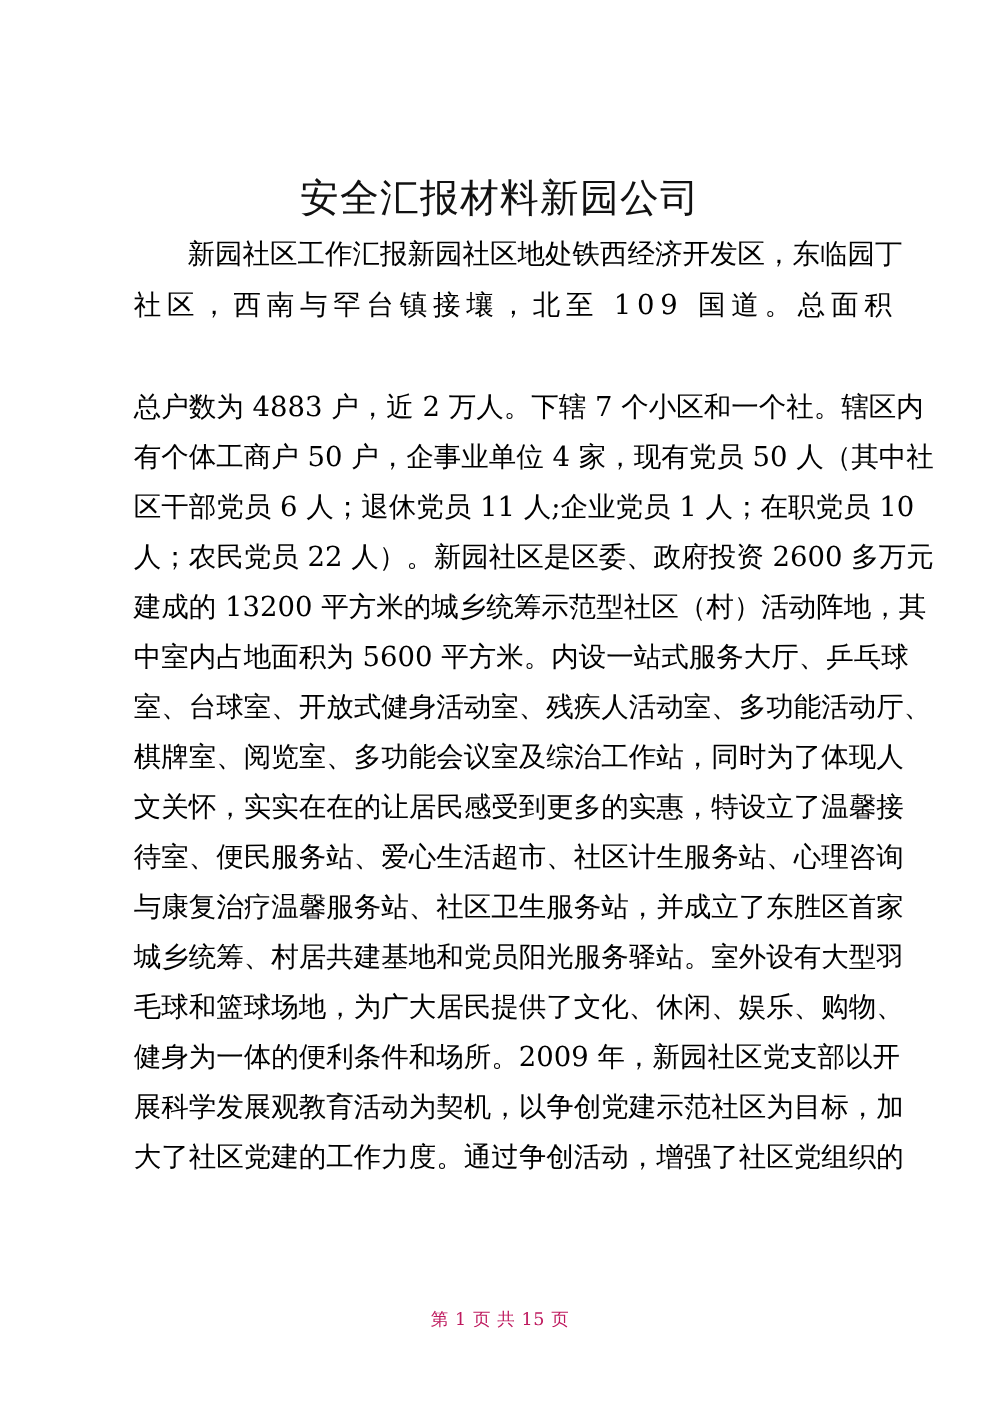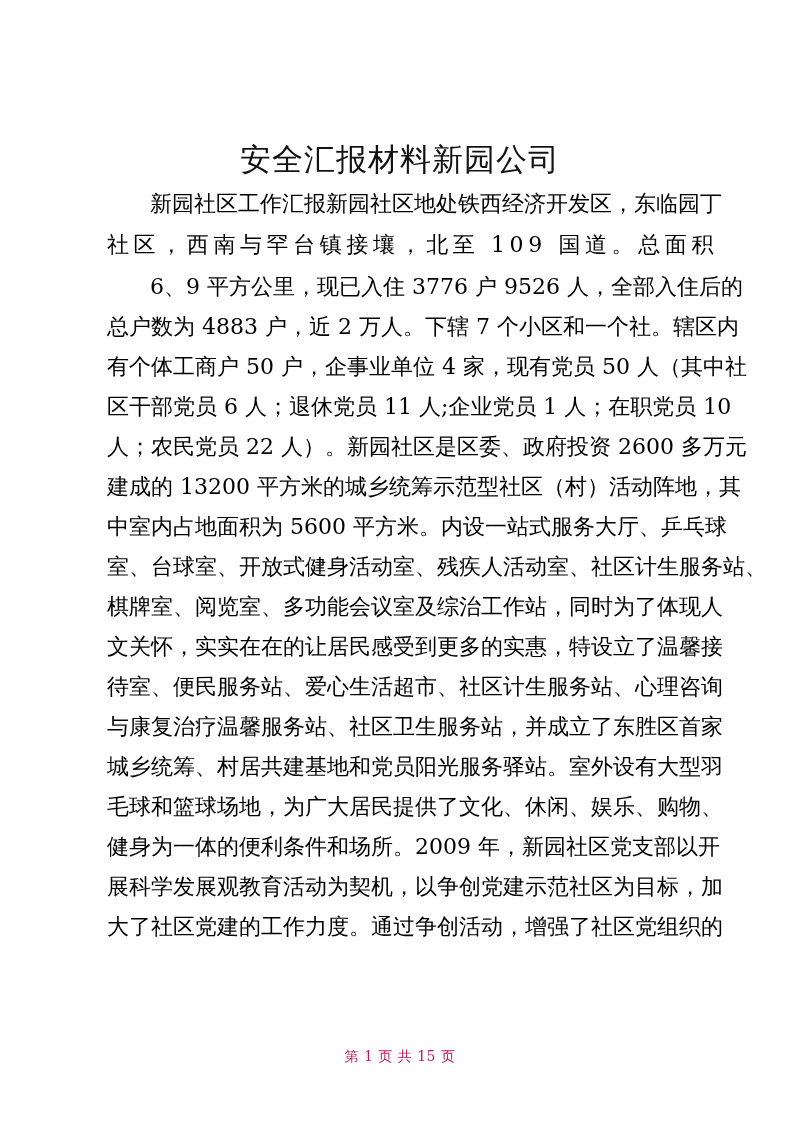--- a/index.html
+++ b/index.html
@@ -16,28 +16,27 @@
               font-size: 14px; line-height: 20px; color: #be185d; letter-spacing: 0.5px; }
   </style>
 </head>
 <body>
 
 <div class="page">
   <div class="title">安全汇报材料新园公司</div>
 
   <div class="line indent" style="top:190px">新园社区工作汇报新园社区地处铁西经济开发区，东临园丁</div>
   <div class="line short" style="top:231px">社区，西南与罕台镇接壤，北至 109 国道。总面积</div>
-  <div class="line indent" style="top:273px">6、9 平方公里，现已入住 3776 户 9526 人，全部入住后的</div>
   <div class="line" style="top:313px">总户数为 4883 户，近 2 万人。下辖 7 个小区和一个社。辖区内</div>
   <div class="line" style="top:353px">有个体工商户 50 户，企事业单位 4 家，现有党员 50 人（其中社</div>
   <div class="line" style="top:393px">区干部党员 6 人；退休党员 11 人;企业党员 1 人；在职党员 10</div>
   <div class="line" style="top:433px">人；农民党员 22 人）。新园社区是区委、政府投资 2600 多万元</div>
   <div class="line" style="top:473px">建成的 13200 平方米的城乡统筹示范型社区（村）活动阵地，其</div>
   <div class="line" style="top:513px">中室内占地面积为 5600 平方米。内设一站式服务大厅、乒乓球</div>
-  <div class="line" style="top:553px">室、台球室、开放式健身活动室、残疾人活动室、社区计生服务站、</div>
+  <div class="line" style="top:553px">室、台球室、开放式健身活动室、残疾人活动室、多功能活动厅、</div>
   <div class="line" style="top:593px">棋牌室、阅览室、多功能会议室及综治工作站，同时为了体现人</div>
   <div class="line" style="top:633px">文关怀，实实在在的让居民感受到更多的实惠，特设立了温馨接</div>
   <div class="line" style="top:673px">待室、便民服务站、爱心生活超市、社区计生服务站、心理咨询</div>
   <div class="line" style="top:713px">与康复治疗温馨服务站、社区卫生服务站，并成立了东胜区首家</div>
   <div class="line" style="top:753px">城乡统筹、村居共建基地和党员阳光服务驿站。室外设有大型羽</div>
   <div class="line" style="top:793px">毛球和篮球场地，为广大居民提供了文化、休闲、娱乐、购物、</div>
   <div class="line" style="top:833px">健身为一体的便利条件和场所。2009 年，新园社区党支部以开</div>
   <div class="line" style="top:873px">展科学发展观教育活动为契机，以争创党建示范社区为目标，加</div>
   <div class="line" style="top:913px">大了社区党建的工作力度。通过争创活动，增强了社区党组织的</div>
 

